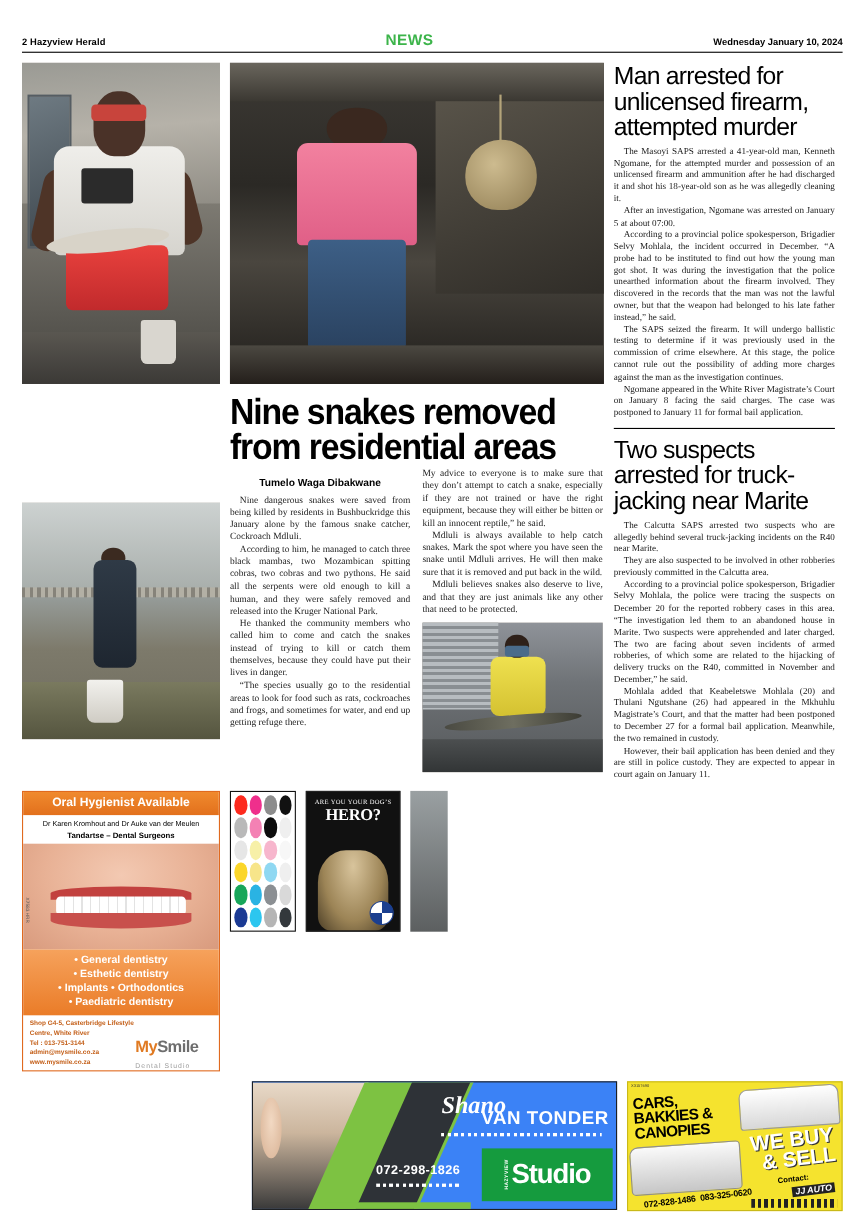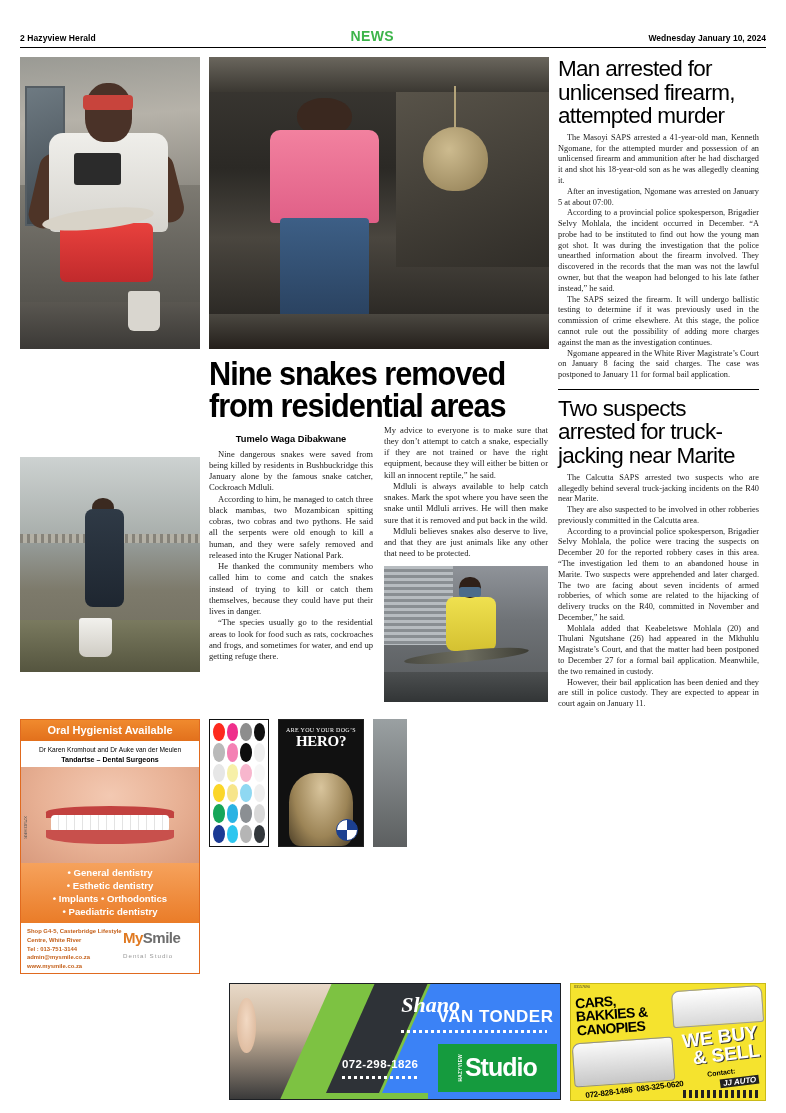--- a/index.html
+++ b/index.html
@@ -170,21 +170,21 @@
     background:#c8504c; border-radius:0 0 50% 50%; }
   .dental .svc {
     background: linear-gradient(180deg,#f6a25c,#ea7c28);
     color:#fff; font-weight:bold; font-size:9.6px; text-align:center;
     padding:4px 8px 5px; line-height:1.33;
   }
   .dental .info { display:flex; font-size:5.9px; line-height:1.45; padding:4px 6px 3px; }
   .dental .info .l { width: 96px; font-weight:bold; color:#c4601a; }
   .dental .brand { flex:1; position:relative; }
   .dental .brand .ms { font-size:15px; font-weight:bold; letter-spacing:-.5px;
-    color:#e07a22; }
+    color:#e07a22; margin-top:14px; }
   .dental .brand .ms i { color:#6d6d6d; font-style:normal; }
   .dental .brand .ds { font-size:6.2px; color:#9a9a9a; letter-spacing:1px; margin-top:3px; }
   .dental .vcode { position:absolute; left:2px; top:96px; font-size:4.3px;
     writing-mode:vertical-rl; color:#555; }
 
   
   .colorbar { width: 60px; height: 128px; border:1px solid #111; padding:3px;
     display:grid; grid-template-columns:repeat(4,1fr); grid-auto-rows:1fr; gap:2px; }
   .colorbar span { border-radius:50%; display:block; }
 

